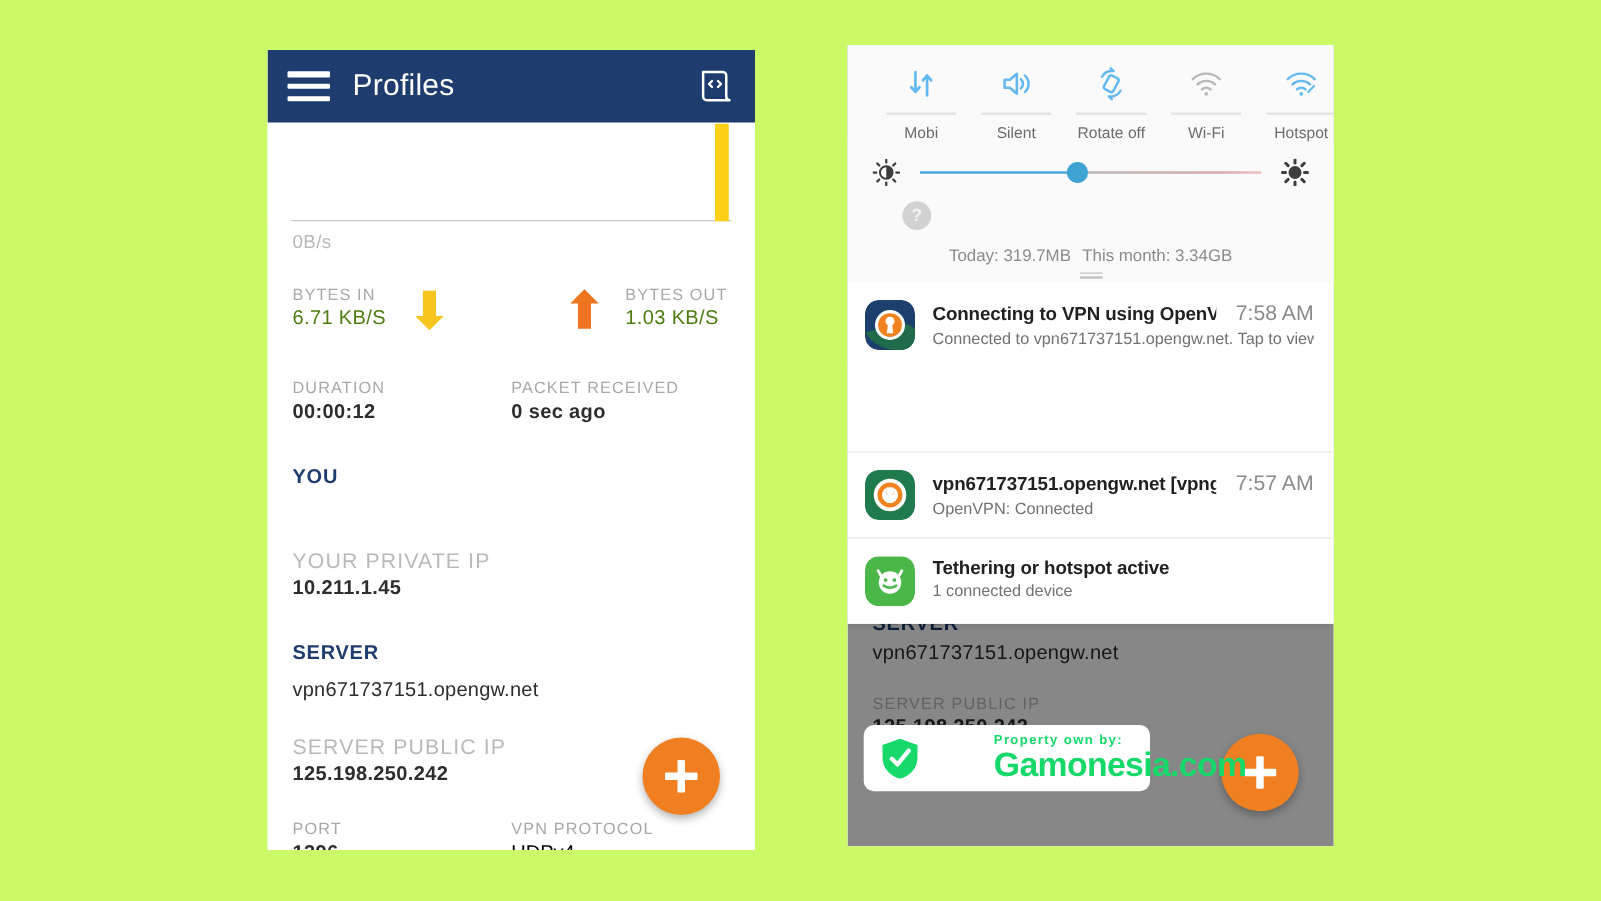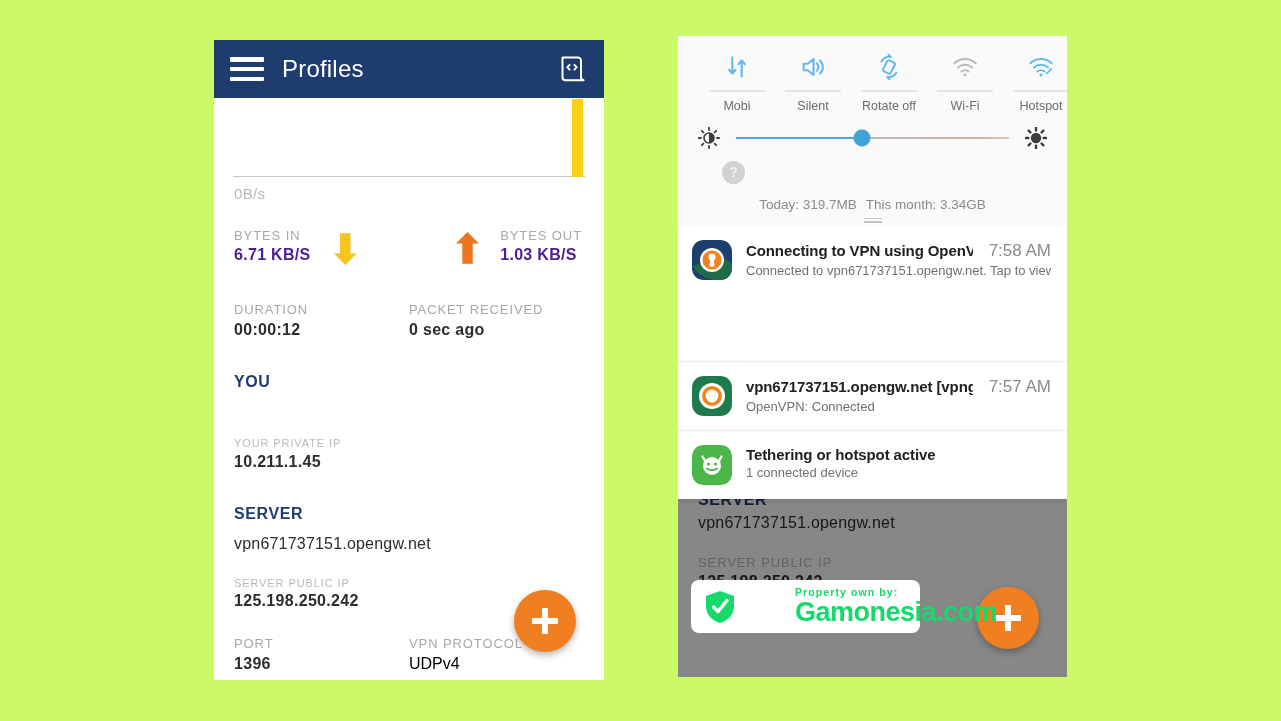--- a/index.html
+++ b/index.html
@@ -70,21 +70,21 @@
     display: flex; align-items: flex-end;
     padding: 24px 22px 0 20px;
     position: relative;
   }
   .bytes-block { display: flex; align-items: flex-end; }
   .bytes-text .lbl {
     font-size: 13px; color: #a8a8a8; letter-spacing: 0.9px;
     font-weight: normal; line-height: 1.55;
   }
   .bytes-text .val {
-    font-size: 16px; color: #4c1d95; font-weight: bold; letter-spacing: 0.3px;
+    font-size: 16px; color: #4d7c0f; font-weight: normal; letter-spacing: 0.3px;
   }
   .arrow-glyph {
     font-size: 40px; line-height: 0.75; font-weight: bold;
   }
   #arrow-down { color: #f7c51e; margin-left: 18px; }
   #arrow-up { color: #ee7420; margin-right: 16px; }
   #bytes-out-block { margin-left: auto; }
 
   
   #stats-grid {
@@ -99,21 +99,21 @@
     font-size: 16px; color: #2d2d2d; font-weight: bold; letter-spacing: 0.3px;
   }
 
   .section-head {
     font-size: 16px; color: #1e3c6e; font-weight: bold;
     letter-spacing: 0.6px;
     padding: 34px 0 0 20px;
   }
   .field { padding: 0 20px; }
   .field .lbl {
-    font-size: 11px; color: #b9b9b9; letter-spacing: 0.9px; line-height: 1.6;
+    font-size: 17px; color: #b9b9b9; letter-spacing: 0.9px; line-height: 1.6;
   }
   .field .val {
     font-size: 16px; color: #2d2d2d; font-weight: bold; letter-spacing: 0.3px;
   }
   .field .val-plain {
     font-size: 16px; color: #2d2d2d; letter-spacing: 0.2px;
   }
   #you-private-ip { padding-top: 44px; }
   #server-host { padding-top: 12px; }
   #server-public-ip { padding-top: 22px; }

